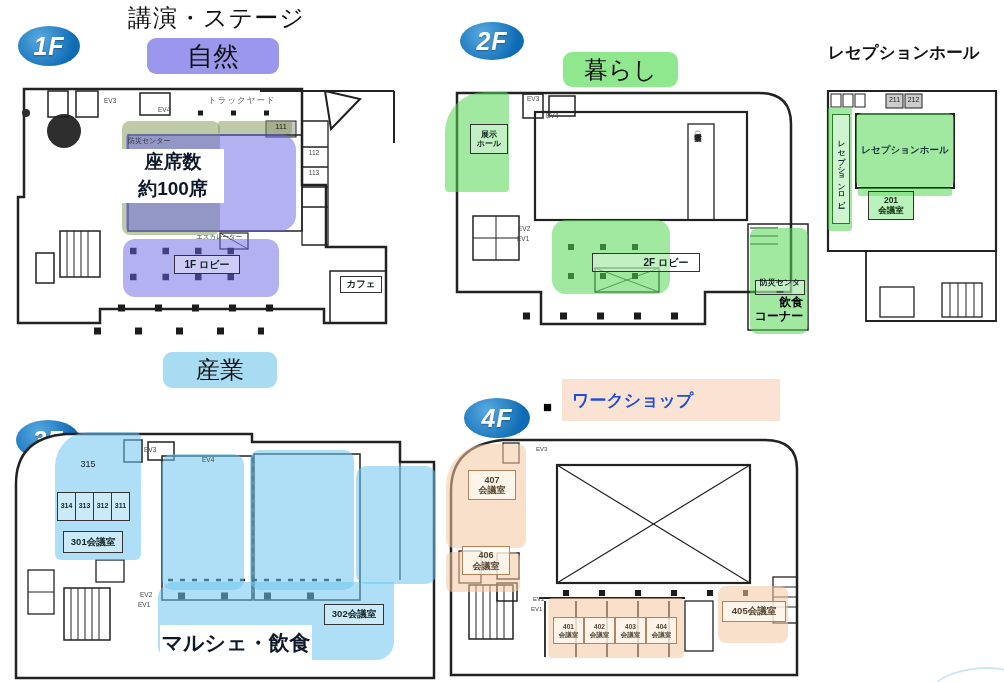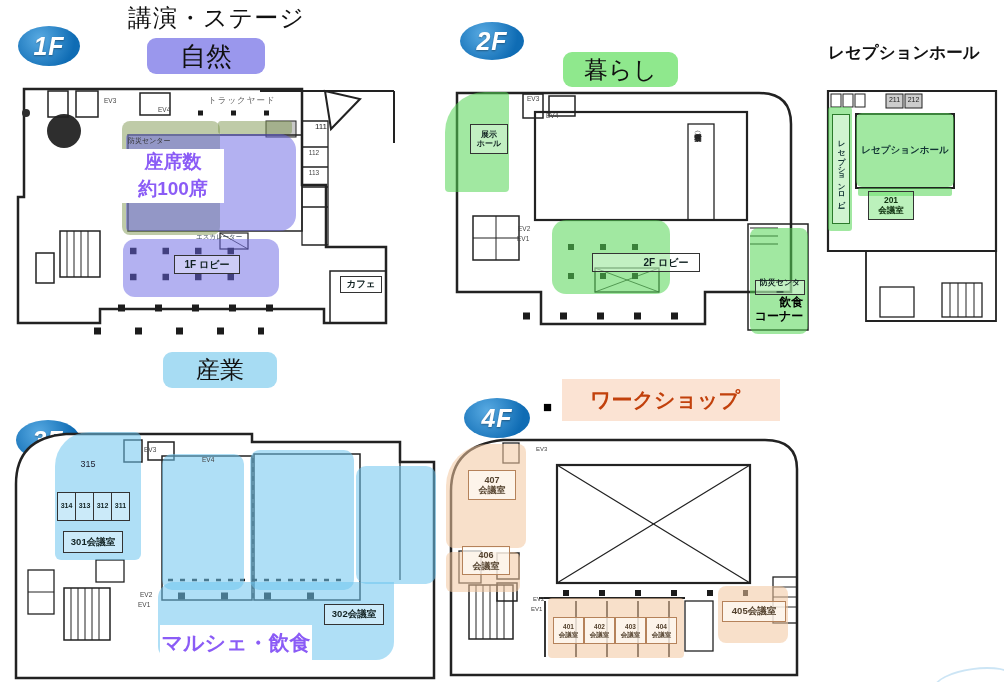--- a/index.html
+++ b/index.html
@@ -18,33 +18,33 @@
           text-align:center;border:1.5px solid #333;font-weight:bold;color:#122;
           background:rgba(255,255,255,.35);line-height:1.15;}
   .tiny{position:absolute;color:#444;line-height:1;}
   .vtext{writing-mode:vertical-rl;text-orientation:upright;}
   svg{display:block;}
   .g-ovl{background:rgba(84,214,84,.55);}
   .b-ovl{background:rgba(110,196,238,.55);}
   .p-ovl{background:rgba(104,99,227,.5);}
   .o-ovl{background:rgba(128,152,82,.5);}
   .w-ovl{background:rgba(242,198,158,.55);}
-  .whitebox{position:absolute;background:#fff;font-weight:bold;color:#8b5cf6;
+  .whitebox{position:absolute;background:#fff;font-weight:bold;color:#0f172a;
             display:flex;align-items:center;justify-content:center;text-align:center;}
   .peachbox{border:1.5px solid #b5825a;background:rgba(255,252,248,.7);color:#54422e;}
   .greenbox{border:1.5px solid #333;background:rgba(120,228,120,.5);color:#113311;}
 </style>
 </head>
 <body>
 
 <div class="canvas">
 
   <div class="abs badge" style="left:18px;top:26px;width:62px;height:40px;">1F</div>
   <div class="abs" style="left:128px;top:2px;width:220px;height:28px;font-size:24px;letter-spacing:1px;">講演・ステージ</div>
-  <div class="abs cat" style="left:147px;top:38px;width:118px;height:36px;font-size:26px;background:#9a97ed;">自然</div>
+  <div class="abs cat" style="left:147px;top:38px;width:132px;height:36px;font-size:26px;background:#9a97ed;">自然</div>
 
   <svg class="abs" style="left:8px;top:85px;" width="434" height="262" viewBox="0 0 434 262">
     <g stroke="#222" fill="none">
       <path d="M16,4 H294 V100 H318 V162 H378 V238 H316 V224 H92 V238 H10 V112 H16 Z" fill="#fff" stroke-width="2.5"></path>
       <path d="M252,6 H386 M386,6 V58" stroke-width="2"></path>
       <path d="M294,36 H320 V160 H294 Z M294,62 H320 M294,82 H320 M294,102 H320 M294,122 H320" stroke-width="1.3"></path>
       <rect x="258" y="36" width="30" height="16" fill="#c9c9c9" stroke-width="1"></rect>
       <path d="M317,6 L352,14 L323,44 Z" fill="#fff" stroke-width="2"></path>
       <rect x="322" y="186" width="56" height="52" stroke-width="1.5"></rect>
       <rect x="120" y="50" width="174" height="96" stroke-width="1.5"></rect>
@@ -78,21 +78,21 @@
   <div class="ovl p-ovl" style="left:123px;top:239px;width:156px;height:58px;border-radius:12px;"></div>
 
   <div class="whitebox pre" style="left:122px;top:149px;width:102px;height:54px;font-size:19px;line-height:1.4;">座席数
 約100席</div>
   <div class="lblbox" style="left:174px;top:255px;width:64px;height:17px;font-size:10px;">1F ロビー</div>
   <div class="lblbox" style="left:340px;top:276px;width:40px;height:15px;font-size:9.5px;background:#fff;">カフェ</div>
   <div class="tiny" style="left:208px;top:96px;font-size:8.5px;color:#666;letter-spacing:1px;">トラックヤード</div>
   <div class="tiny" style="left:128px;top:137px;font-size:7px;color:#333;">防災センター</div>
   <div class="tiny" style="left:104px;top:98px;font-size:6.5px;">EV3</div>
   <div class="tiny" style="left:158px;top:107px;font-size:6.5px;">EV4</div>
-  <div class="tiny center" style="left:266px;top:123px;width:30px;font-size:8px;color:#222;padding-left:40px;">111</div>
+  <div class="tiny center" style="left:266px;top:123px;width:30px;font-size:8px;color:#222;">111</div>
   <div class="tiny center" style="left:302px;top:150px;width:24px;font-size:6.5px;">112</div>
   <div class="tiny center" style="left:302px;top:170px;width:24px;font-size:6.5px;">113</div>
   <div class="tiny" style="left:196px;top:234px;font-size:6.5px;color:#345;">エスカレーター</div>
 
   <div class="abs badge" style="left:460px;top:22px;width:64px;height:38px;">2F</div>
   <div class="abs cat" style="left:563px;top:52px;width:115px;height:35px;font-size:24px;background:#8fe88d;">暮らし</div>
 
   <svg class="abs" style="left:443px;top:88px;" width="368" height="264" viewBox="0 0 368 264">
     <g stroke="#222" fill="none">
       <path d="M14,5 H316 Q348,5 348,36 V204 H262 V236 H98 V204 H14 Z" fill="#fff" stroke-width="2.5"></path>
@@ -203,21 +203,21 @@
   <div class="lblbox" style="left:324px;top:604px;width:58px;height:19px;font-size:9.5px;">302会議室</div>
   <div class="whitebox" style="left:160px;top:625px;width:152px;height:35px;font-size:21px;">マルシェ・飲食</div>
   <div class="tiny" style="left:144px;top:447px;font-size:6.5px;">EV3</div>
   <div class="tiny" style="left:202px;top:457px;font-size:6.5px;">EV4</div>
   <div class="tiny" style="left:140px;top:592px;font-size:6.5px;">EV2</div>
   <div class="tiny" style="left:138px;top:602px;font-size:6.5px;">EV1</div>
 
   <div class="abs badge" style="left:464px;top:398px;width:66px;height:40px;">4F</div>
   <span class="abs" style="left:543px;top:399px;font-size:15px;color:#000;line-height:1;">■</span>
   <div class="abs" style="left:562px;top:379px;width:218px;height:42px;background:#fbe3d3;display:flex;align-items:center;">
-    <span style="padding-left:28px;font-size:21px;font-weight:bold;color:#c2410c;">ワークショップ</span>
+    <span style="padding-left:10px;font-size:17px;font-weight:bold;color:#1d4ed8;">ワークショップ</span>
   </div>
 
   <svg class="abs" style="left:443px;top:435px;" width="368" height="247" viewBox="0 0 368 247">
     <g stroke="#222" fill="none">
       <path d="M60,5 H322 Q354,5 354,34 V240 H8 V56 Q8,10 60,5 Z" fill="#fff" stroke-width="2.5"></path>
       <rect x="114" y="30" width="193" height="118" fill="#fff" stroke-width="2.2"></rect>
       <path d="M114,30 L307,148 M307,30 L114,148" stroke-width="1.2"></path>
       <path d="M96,163 H242 M102,166 V222 M133,166 V222 M164,166 V222 M195,166 V222 M226,166 V222" stroke-width="1.8"></path>
       <rect x="242" y="166" width="28" height="50" stroke-width="1.3"></rect>
     </g>

